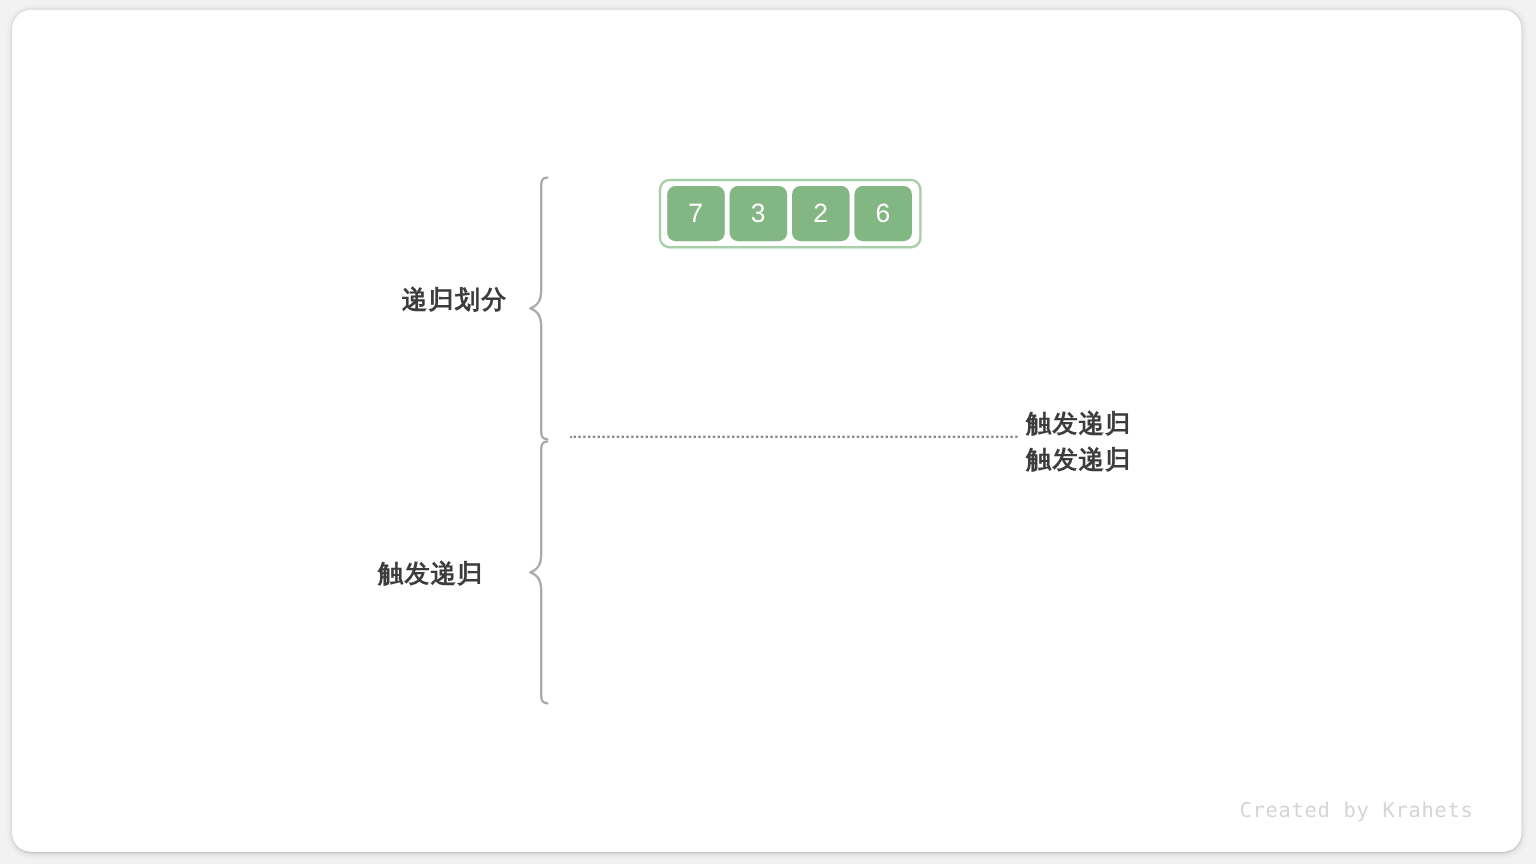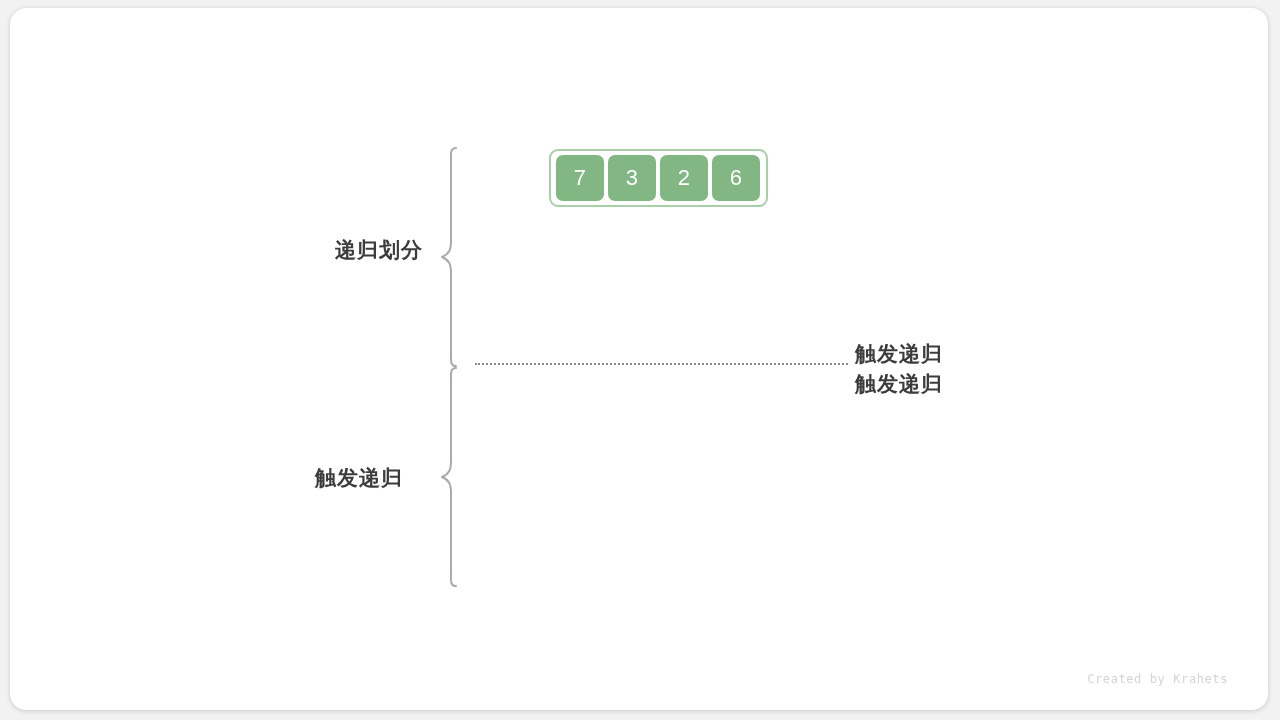--- a/index.html
+++ b/index.html
@@ -98,21 +98,21 @@
     line-height: 30px;
     white-space: nowrap;
   }
   
   #watermark {
     position: absolute;
     right: 40px;
     bottom: 24px;
     color: #d5d5d5;
     font-family: "DejaVu Sans Mono", "Liberation Mono", monospace;
-    font-size: 12px;
+    font-size: 17px;
     letter-spacing: 0.6px;
     white-space: nowrap;
   }
 </style>
 </head>
 <body>
 
 <div id="canvas">
 
   <div id="card">

